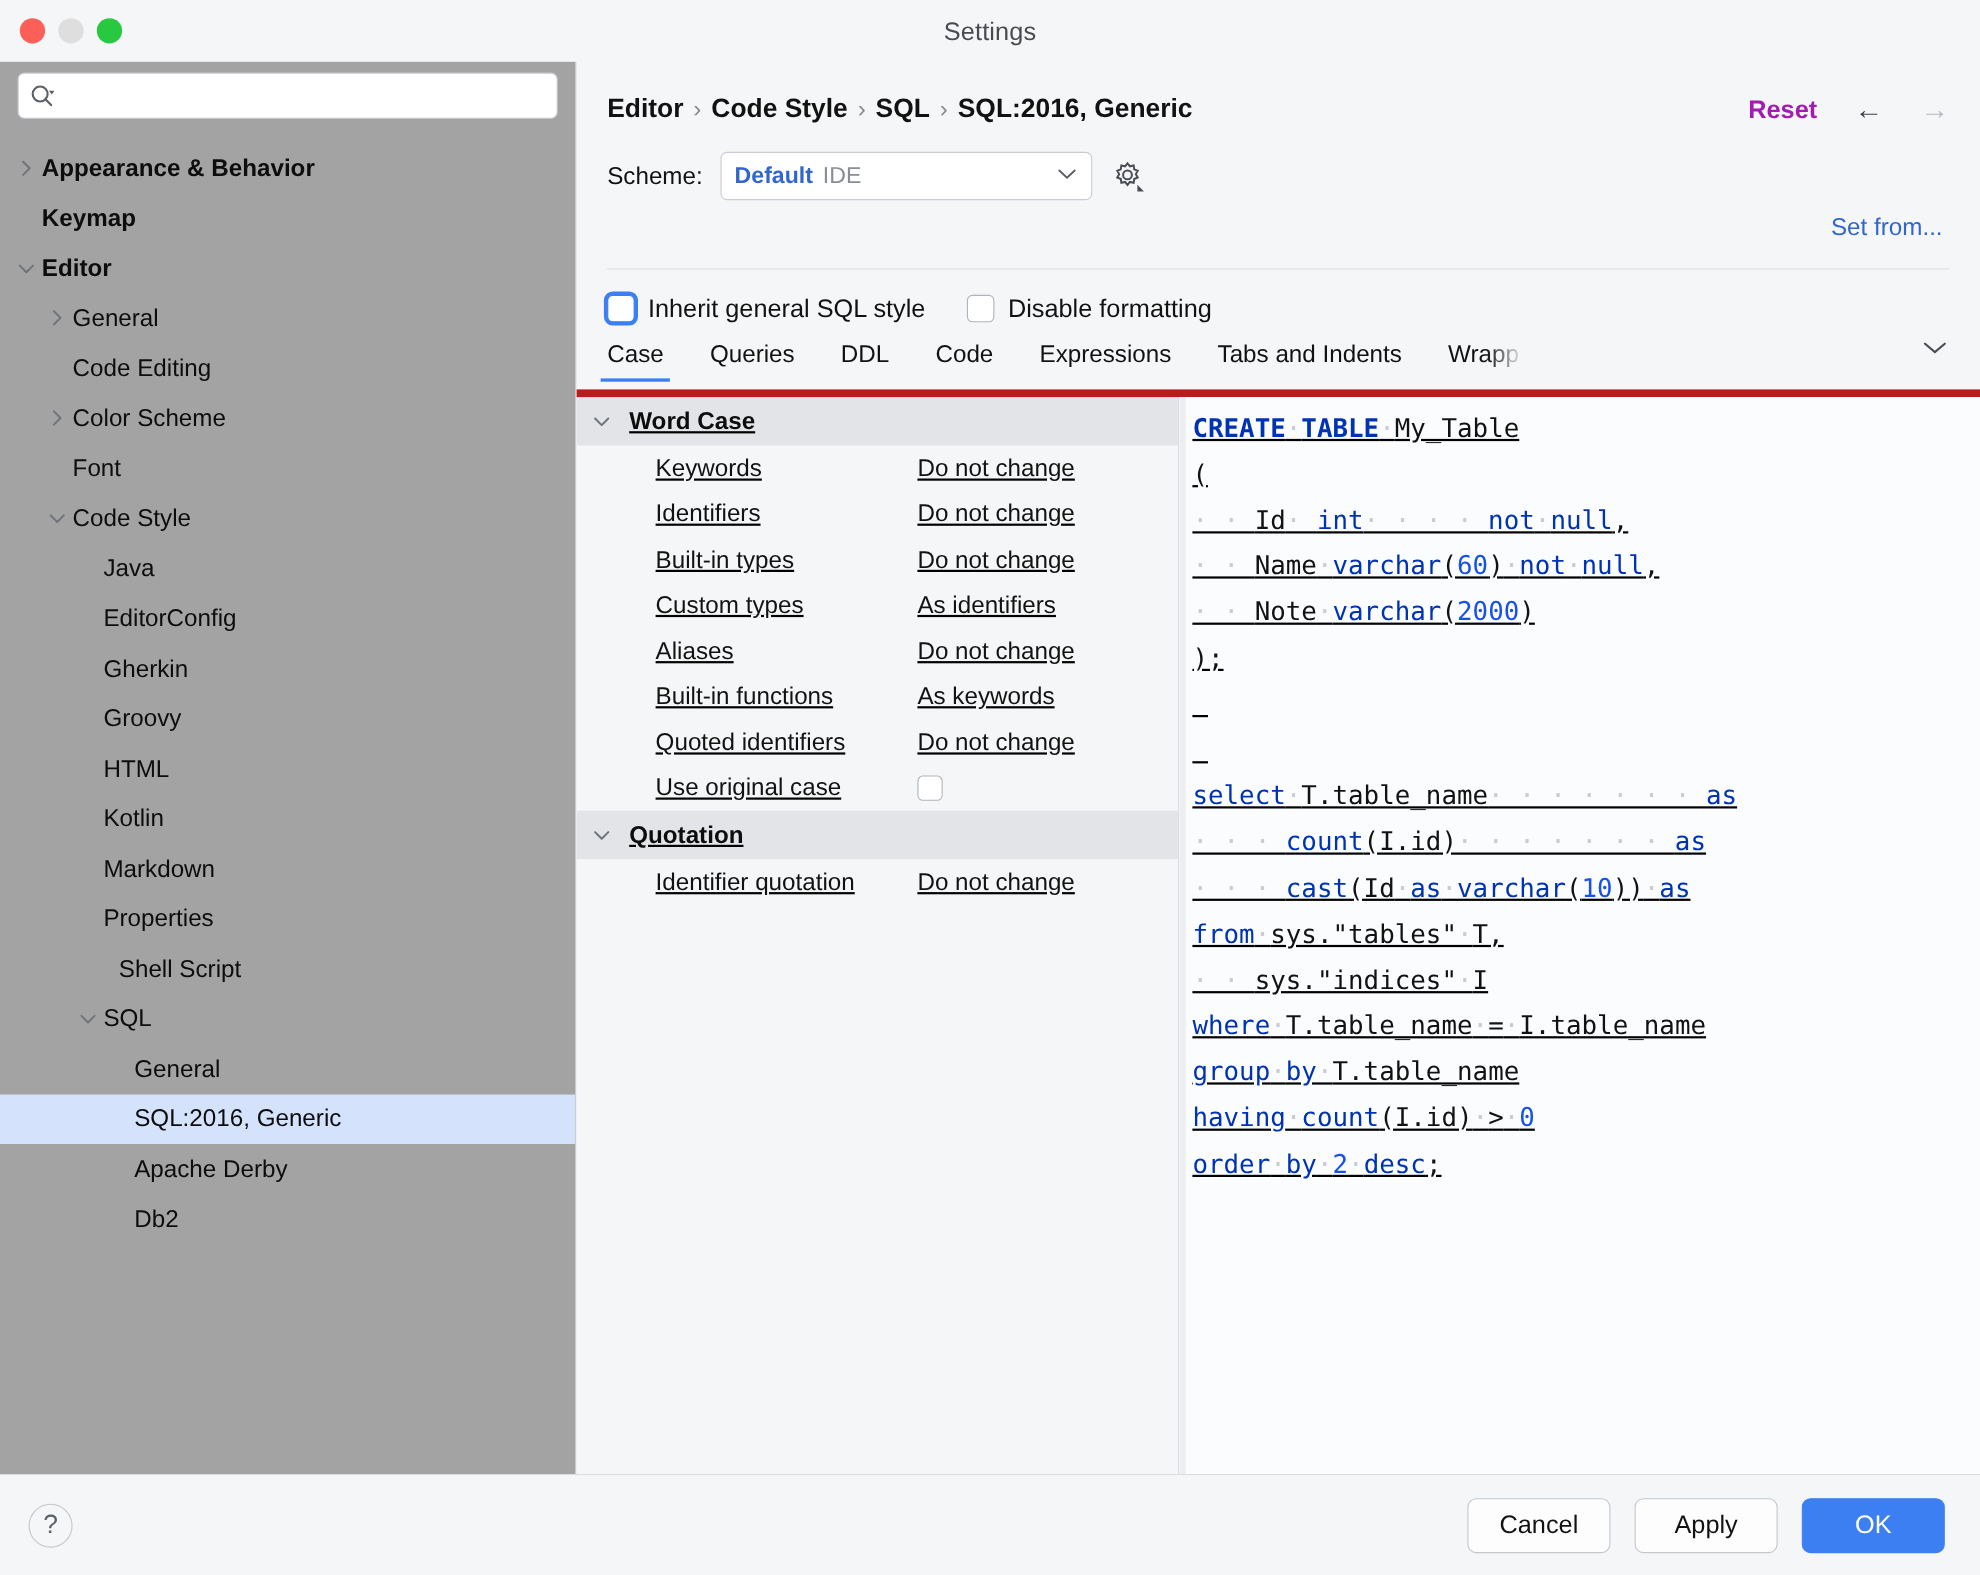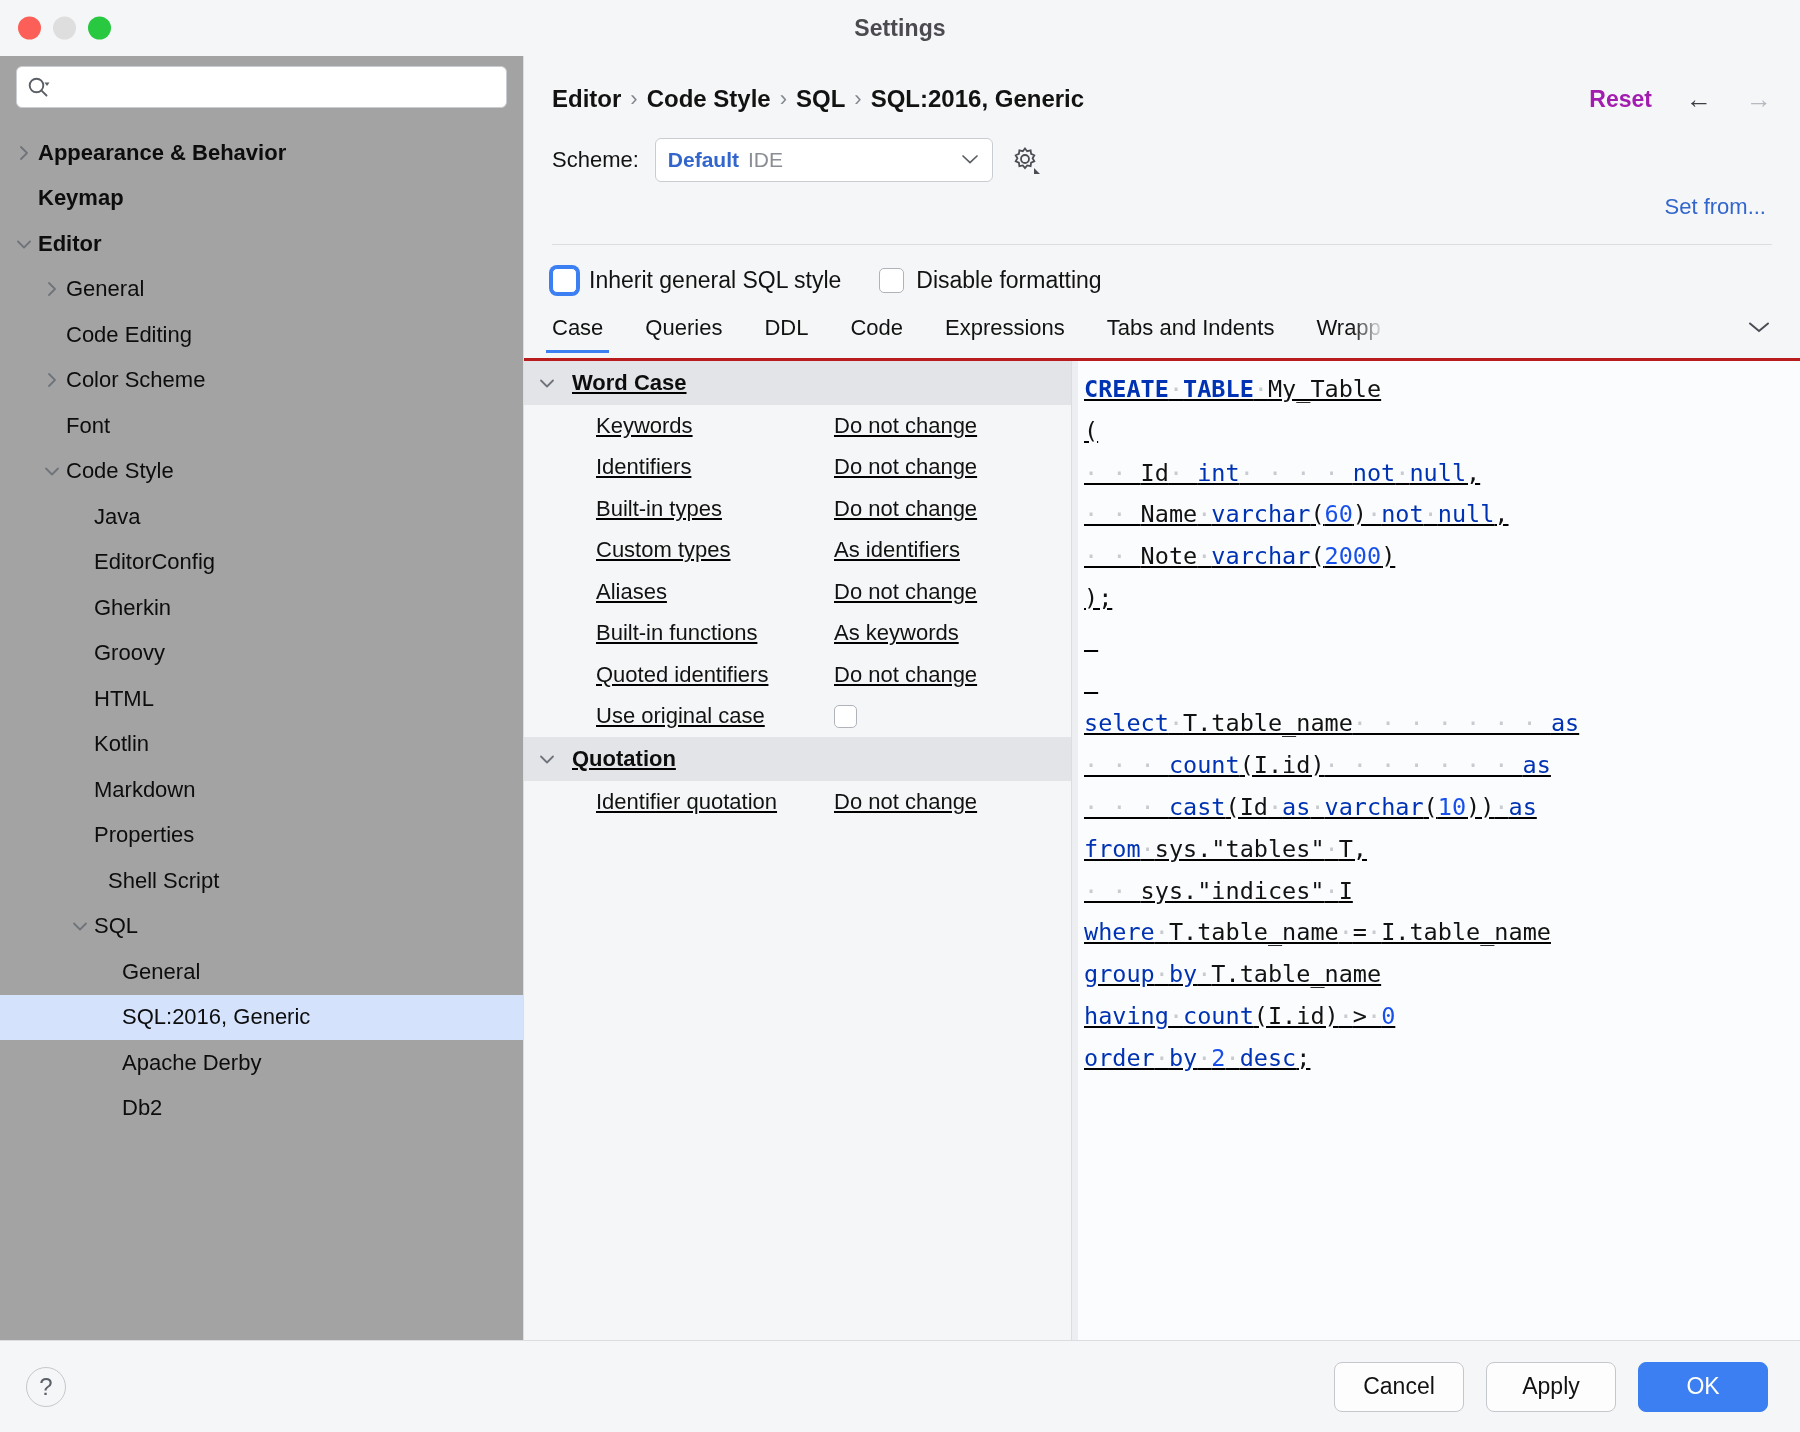--- a/index.html
+++ b/index.html
@@ -35,21 +35,21 @@
     transform: translateY(-50%);
     display: flex;
     gap: 12px;
   }
   .dot { width: 23px; height: 23px; border-radius: 50%; }
   .dot.red { background: #fc5f57; }
   .dot.yellow { background: #dedede; }
   .dot.green { background: #28c840; }
   .title-text {
     font-size: 23px;
-    font-weight: bold;
+    font-weight: normal;
     color: #4a4a4f;
     letter-spacing: .1px;
   }
 
   
   .body-split { flex: 1 1 auto; display: flex; min-height: 0; }
 
   
   .sidebar {
     width: 524px;
@@ -176,25 +176,25 @@
     flex: 0 0 25px;
   }
   .cb-item.focused .cbox {
     border-color: #3b7ff2;
     box-shadow: 0 0 0 3px #3b7ff2;
   }
   .cb-label { font-size: 23px; color: #121212; }
 
   
   .tabs-row {
-    display: flex; align-items: center;
+    display: flex; align-items: flex-start;
     padding: 0 28px;
     height: 52px;
     position: relative;
-    border-bottom: 3px solid #b91c1c;
+    border-bottom: 7px solid #b91c1c;
     overflow: hidden;
   }
   .tab {
     font-size: 22px;
     color: #121212;
     padding: 0 0 12px 0;
     margin-right: 42px;
     cursor: pointer;
     white-space: nowrap;
     position: relative;

